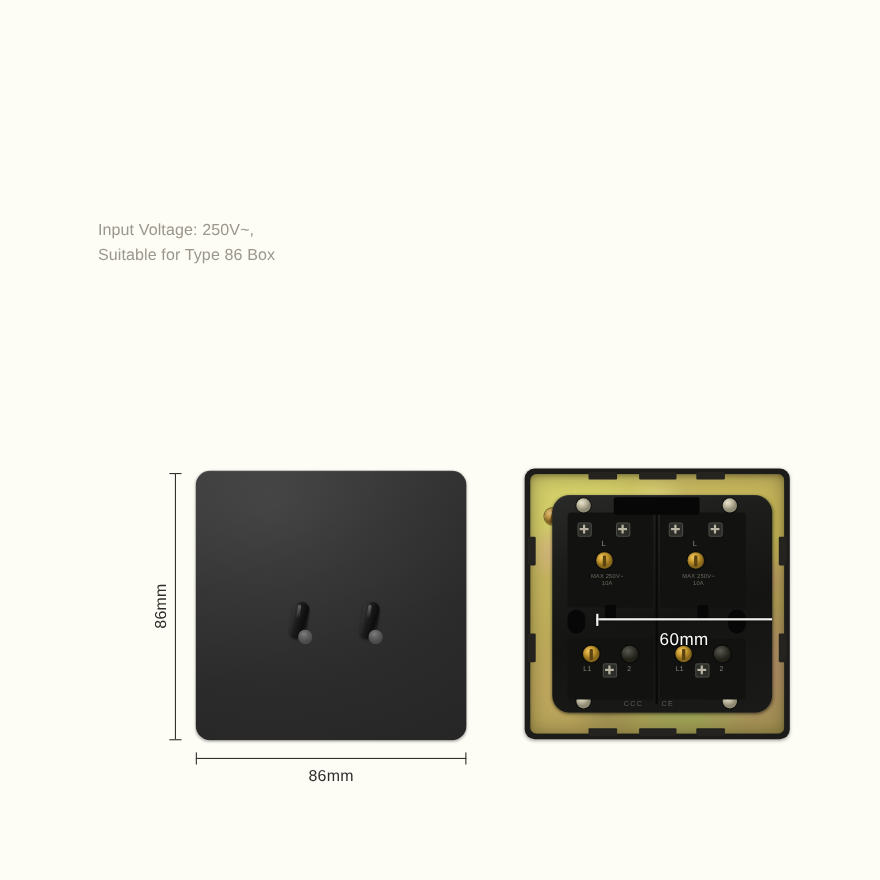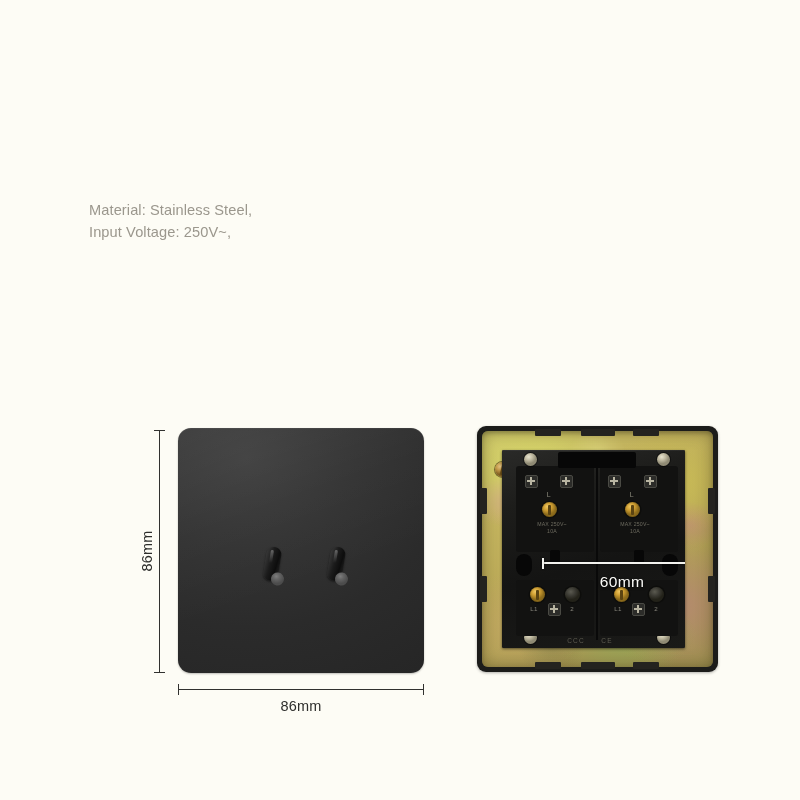--- a/index.html
+++ b/index.html
@@ -204,23 +204,23 @@
     position: absolute;
     background: #24231f;
     border-radius: 1px;
   }
 
   
   .mech {
     position: absolute;
     left: 25px;
     top: 24px;
-    width: 183px;
+    width: 200px;
     height: 198px;
-    border-radius: 1px;
+    border-radius: 16px;
     background: linear-gradient(165deg, #2a2a28 0%, #1d1d1b 24%, #141413 56%, #1a1a18 100%);
     box-shadow: 0 1px 3px rgba(0,0,0,0.55), inset 0 1px 0 rgba(255,255,255,0.05);
     overflow: hidden;
   }
   .mech-panel {
     position: absolute;
     background: #121211;
     border-radius: 3px;
   }
   .mech-div {
@@ -359,22 +359,22 @@
     text-shadow: 0 1px 3px rgba(0,0,0,0.85);
   }
 </style>
 </head>
 <body>
 
 <div id="page">
 
 
   <div class="spec-block">
-    <div class="spec-line">Material: Stainless Steel,</div>
     <div class="spec-line">Input Voltage: 250V~,</div>
+    <div class="spec-line">Suitable for Type 86 Box</div>
   </div>
 
   <div class="front-stage">
 
     <div class="dim-line dim-v" style="left:25px; top:16px; height:242px;"></div>
     <div class="dim-cap-h" style="left:20px; top:16px;"></div>
     <div class="dim-cap-h" style="left:20px; top:258px;"></div>
     <div class="dim-label dim-label-vert" style="left:-17px; top:129px; width:60px; text-align:center;">86mm</div>
 
     <div class="plate">

